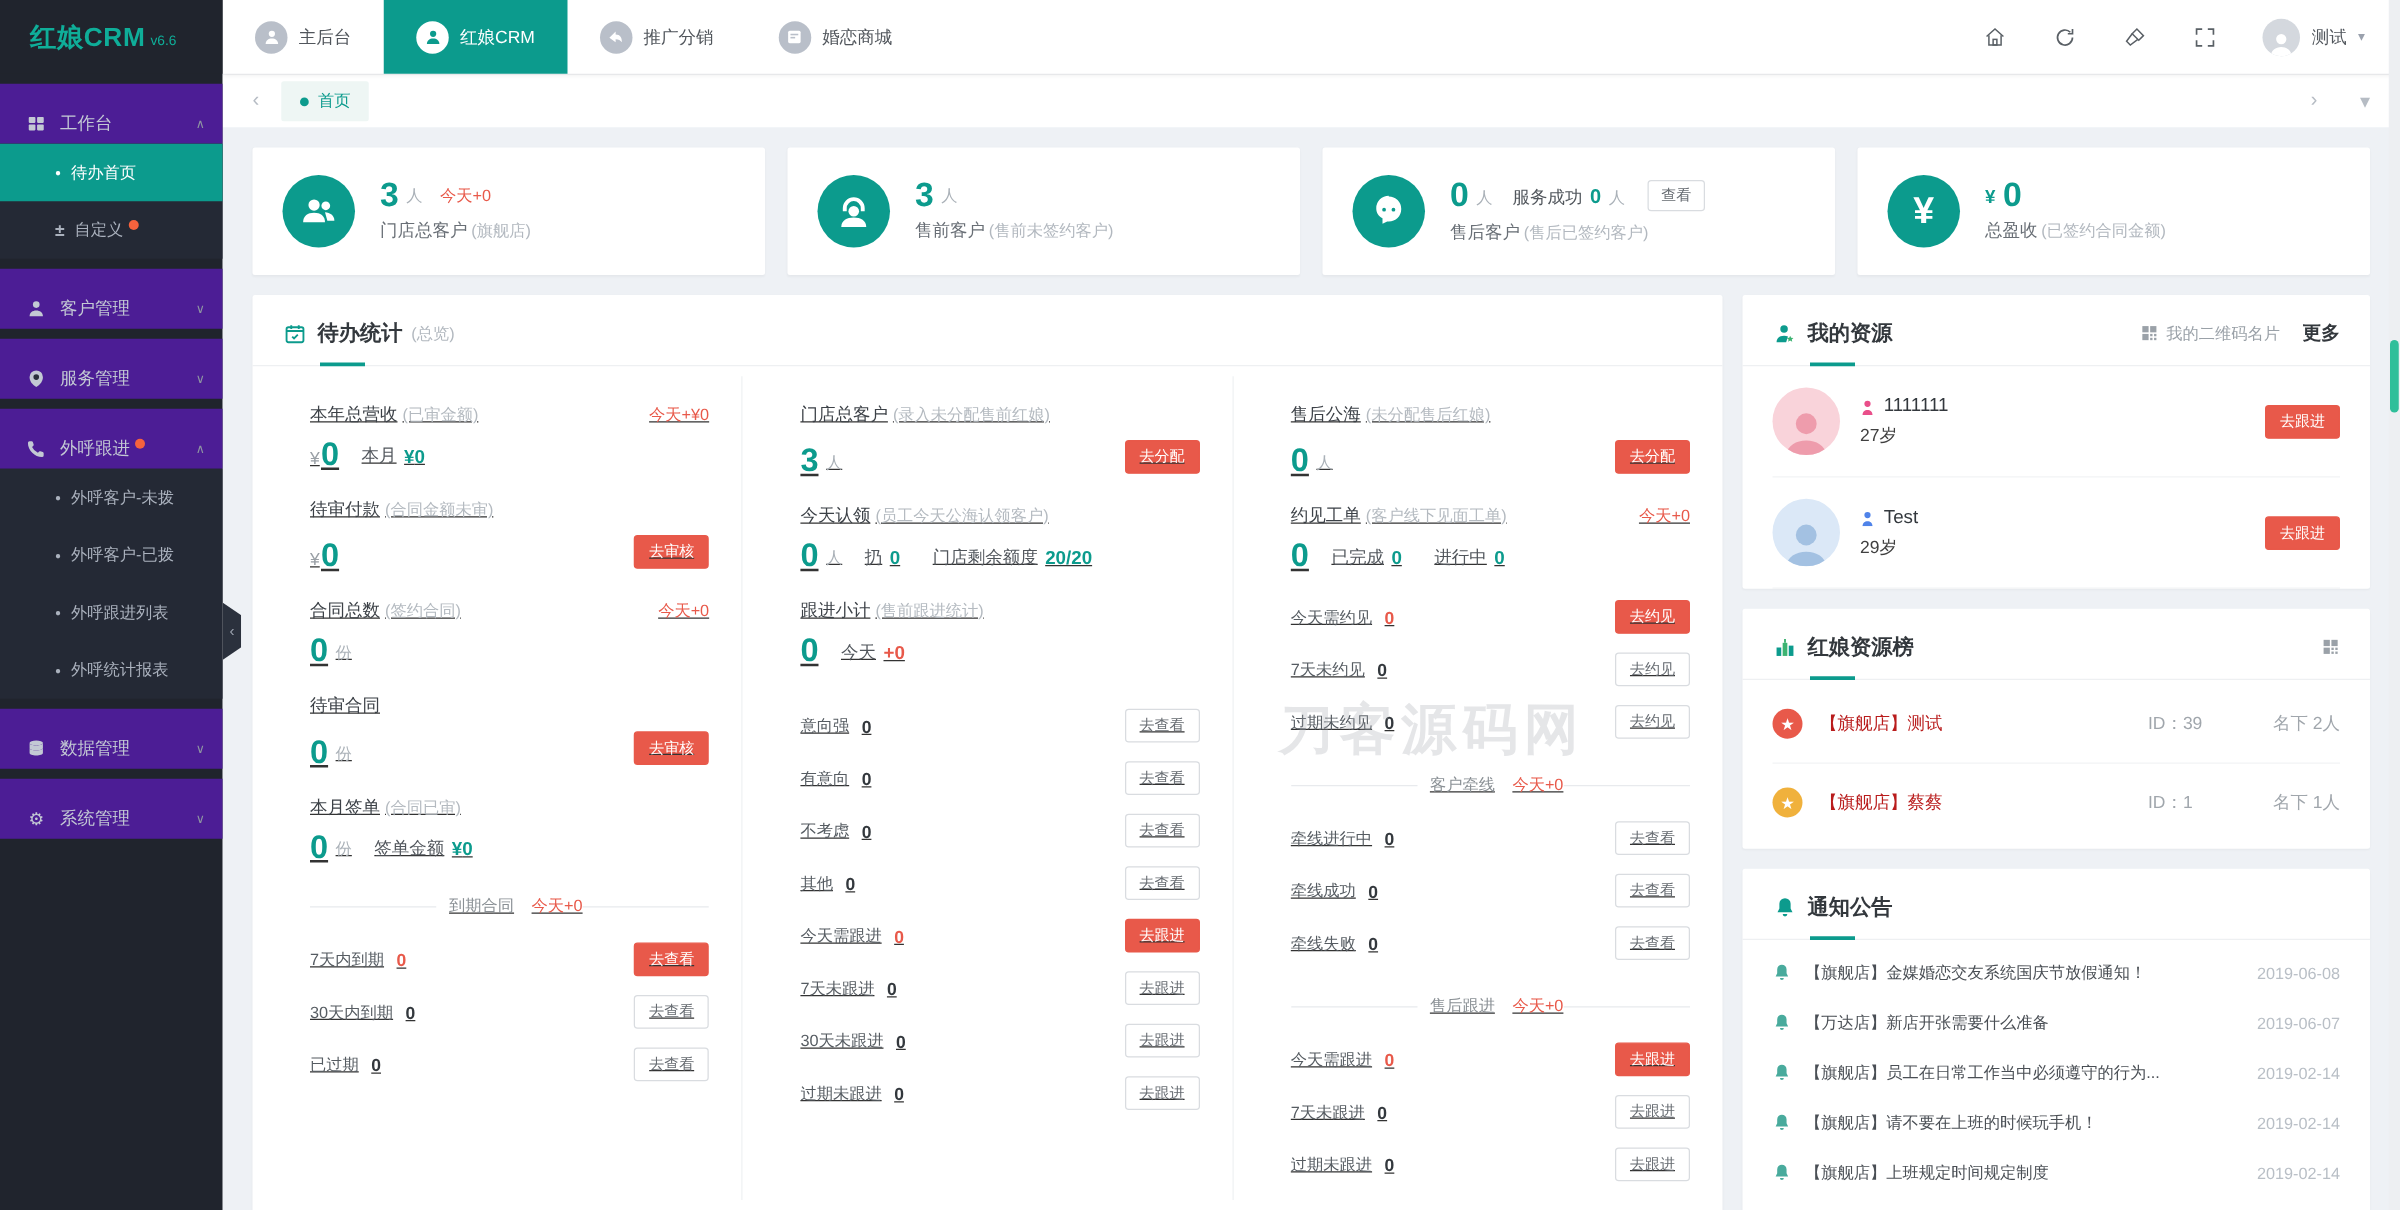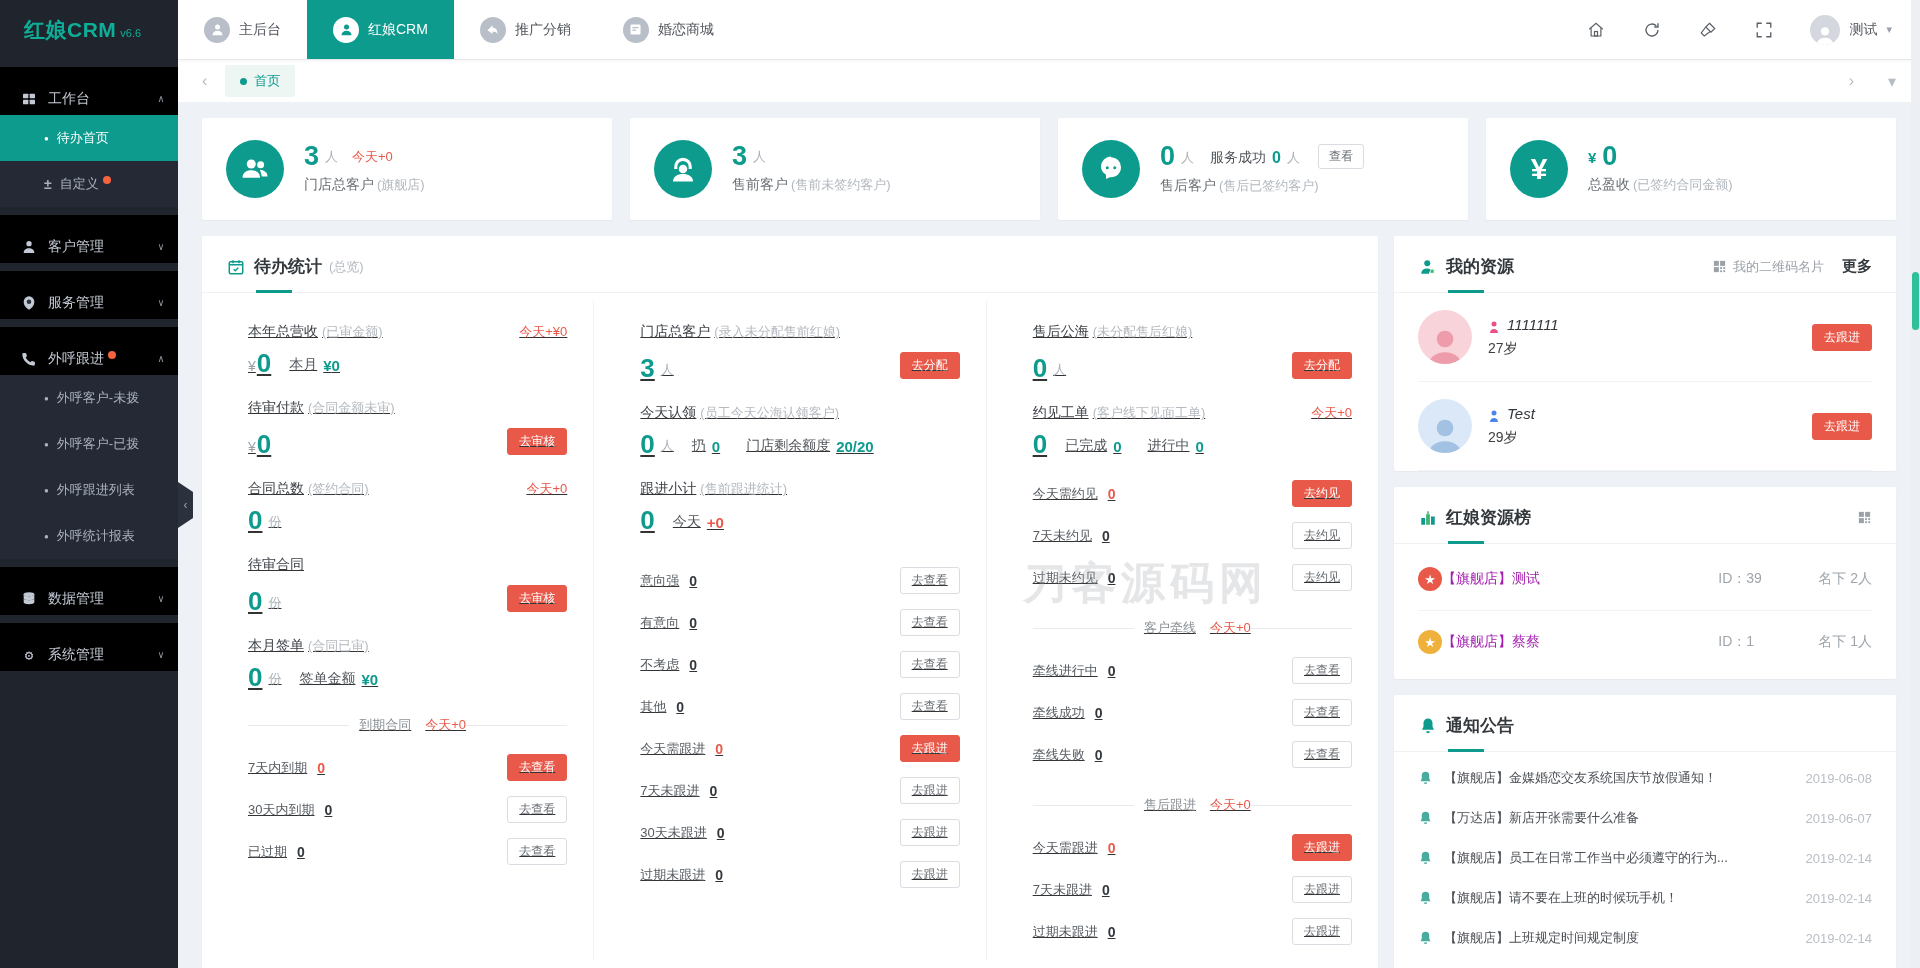--- a/index.html
+++ b/index.html
@@ -6,21 +6,21 @@
   html,body { width:1920px; height:968px; overflow:hidden; }
   body { font-family:"Liberation Sans", sans-serif; background:#eef1f5; color:#333; position:relative; }
 
   .app { display:flex; width:1920px; height:968px; }
 
   
   .sidebar { width:178px; background:#20242d; flex-shrink:0; position:relative; z-index:5; }
   .logo { height:59px; display:flex; align-items:center; padding-left:24px; background:#20242d; }
   .logo-text { color:#0fae99; font-size:21px; font-weight:bold; letter-spacing:0.5px; }
   .logo-ver { color:#0fae99; font-size:11px; margin-left:4px; margin-top:7px; }
-  .menu-group { height:48px; display:flex; align-items:center; padding:16px 14px 0 20px; background:#000000; color:#c3c9d4; font-size:14px; cursor:pointer; margin-top:8px;font-family:Liberation Mono, monospace; }
+  .menu-group { height:48px; display:flex; align-items:center; padding:16px 14px 0 20px; background:#4c1d95; color:#c3c9d4; font-size:14px; cursor:pointer; margin-top:8px; }
   .menu-group .mi-icon { width:18px; height:18px; margin-right:10px; display:inline-flex; align-items:center; justify-content:center; color:#c3c9d4; }
   .menu-group .mi-icon svg { width:16px; height:16px; }
   .menu-group .chev { margin-left:auto; font-size:10px; color:#8e95a2; }
   .submenu { background:#242935; }
   .sub-item { height:46px; display:flex; align-items:center; padding-left:44px; color:#aab1bd; font-size:13px; cursor:pointer; position:relative; }
   .sub-item .bullet { font-size:8px; margin-right:8px; }
   .sub-item .pm { font-size:14px; margin-right:8px; font-weight:bold; }
   .sub-item.active { background:#0c9b8d; color:#fff; }
   .ndot { width:8px; height:8px; border-radius:50%; background:#f5623d; display:inline-block; margin-left:4px; margin-bottom:8px; }
   .collapse-handle { position:absolute; left:178px; top:482px; width:15px; height:46px; background:#2b313d; color:#9aa1ad; display:flex; align-items:center; justify-content:center; font-size:12px; clip-path:polygon(0 0,100% 22%,100% 78%,0 100%); cursor:pointer; z-index:6; }
@@ -122,30 +122,30 @@
   .res-avatar { width:54px; height:54px; border-radius:50%; display:flex; align-items:flex-end; justify-content:center; overflow:hidden; flex-shrink:0; }
   .res-avatar svg { width:40px; height:40px; }
   .res-avatar.female { background:#f9d3da; color:#ee9cac; }
   .res-avatar.male { background:#dbe8f7; color:#a3c1e2; }
   .res-info { margin-left:16px; }
   .res-name-row { display:flex; align-items:center; gap:7px; }
   .res-gic { width:12px; height:12px; }
   .res-gic svg { width:12px; height:12px; }
   .res-gic.female { color:#e94f8a; }
   .res-gic.male { color:#4f83e9; }
-  .res-name { font-size:15px; color:#33383d;font-style:italic; }
+  .res-name { font-size:15px; color:#33383d; }
   .res-age { font-size:14px; color:#404040; margin-top:7px; }
   .res-item .btn { margin-left:auto; }
 
   .rank-row { display:flex; align-items:center; margin:0 24px; padding:19px 0; border-bottom:1px solid #f2f3f5; font-size:14px; }
   .rank-row:last-child { border-bottom:none; }
   .medal { width:24px; height:24px; border-radius:50%; color:#fff; font-size:13px; display:flex; align-items:center; justify-content:center; flex-shrink:0; }
   .medal.medal-red { background:#e8594a; }
   .medal.medal-gold { background:#f0b13c; }
-  .rank-name { color:#a21caf; flex:1; }
+  .rank-name { color:#b91c1c; margin-left:14px; flex:1; }
   .rank-id { color:#a0a6ac; width:100px; }
   .rank-count { color:#a0a6ac; }
 
   .notice-item { display:flex; align-items:center; padding:11px 24px; font-size:13px; }
   .notice-bell { color:#49ab9d; width:15px; height:16px; flex-shrink:0; }
   .notice-bell svg { width:15px; height:16px; }
   .notice-text { color:#4a4f55; margin-left:11px; flex:1; white-space:nowrap; overflow:hidden; text-overflow:ellipsis; }
   .notice-date { color:#b9bfc6; margin-left:14px; }
   .notices-body { padding:6px 0 12px; }
 

